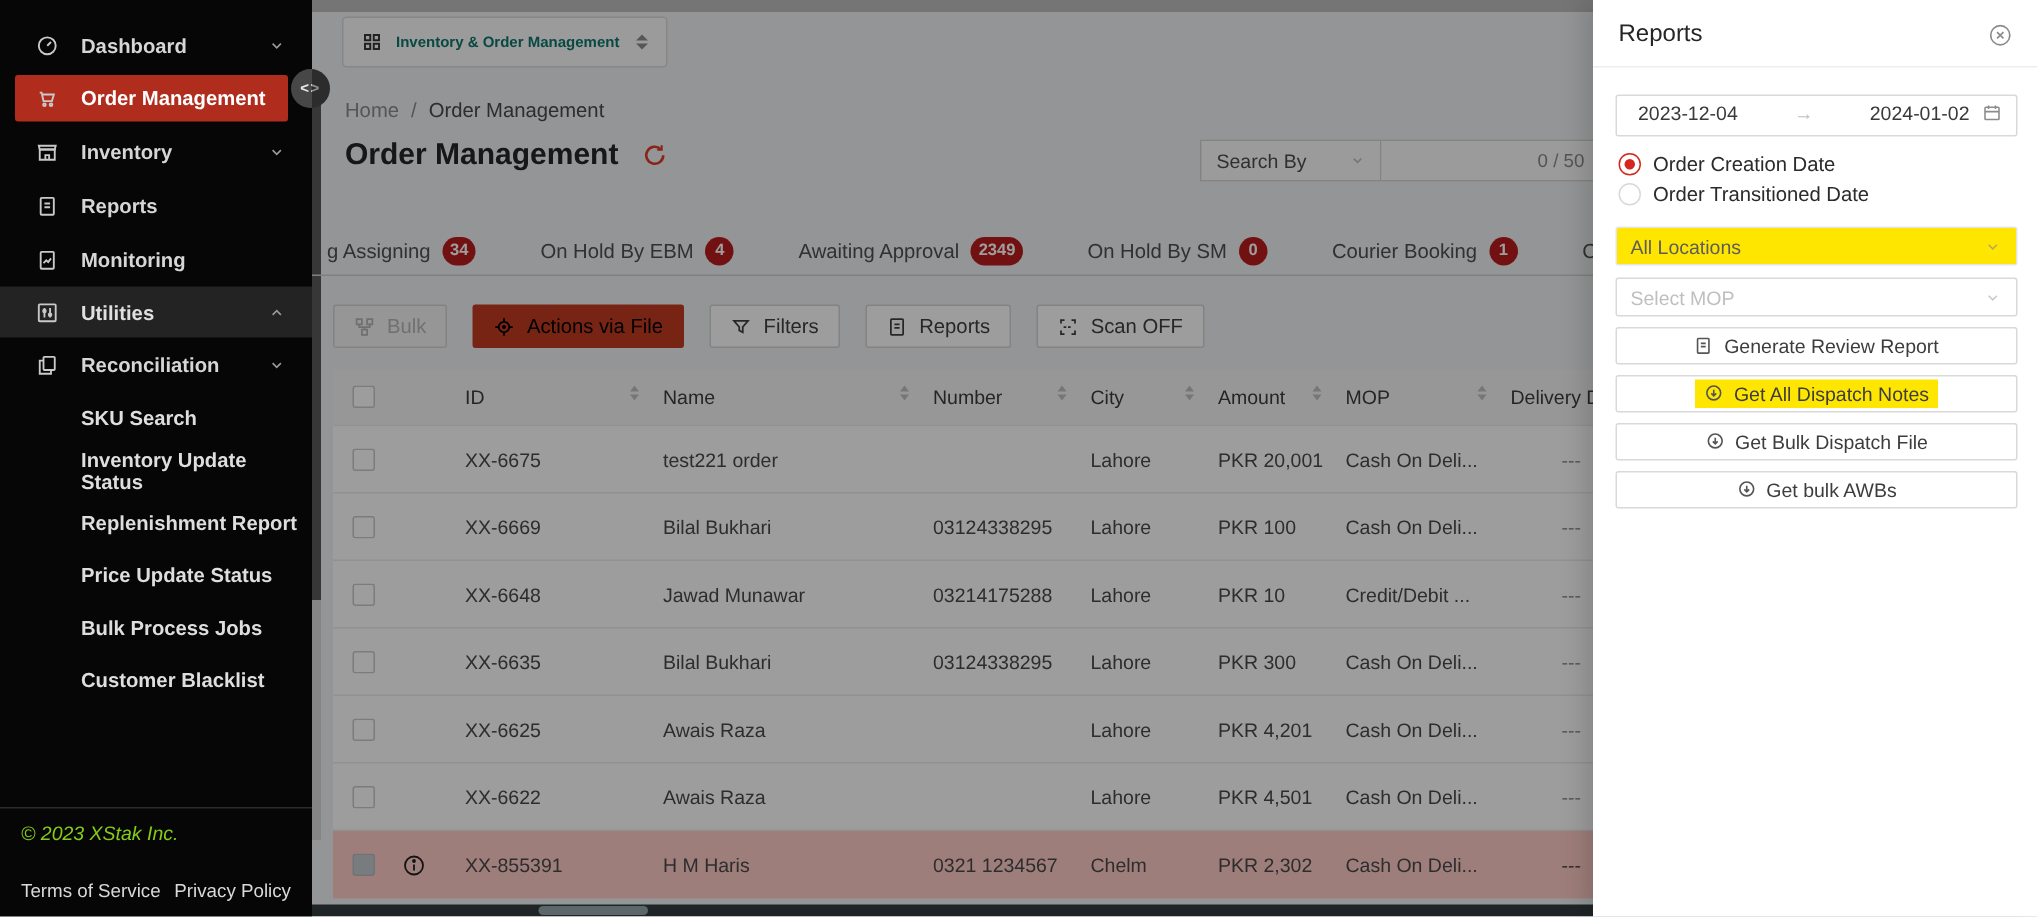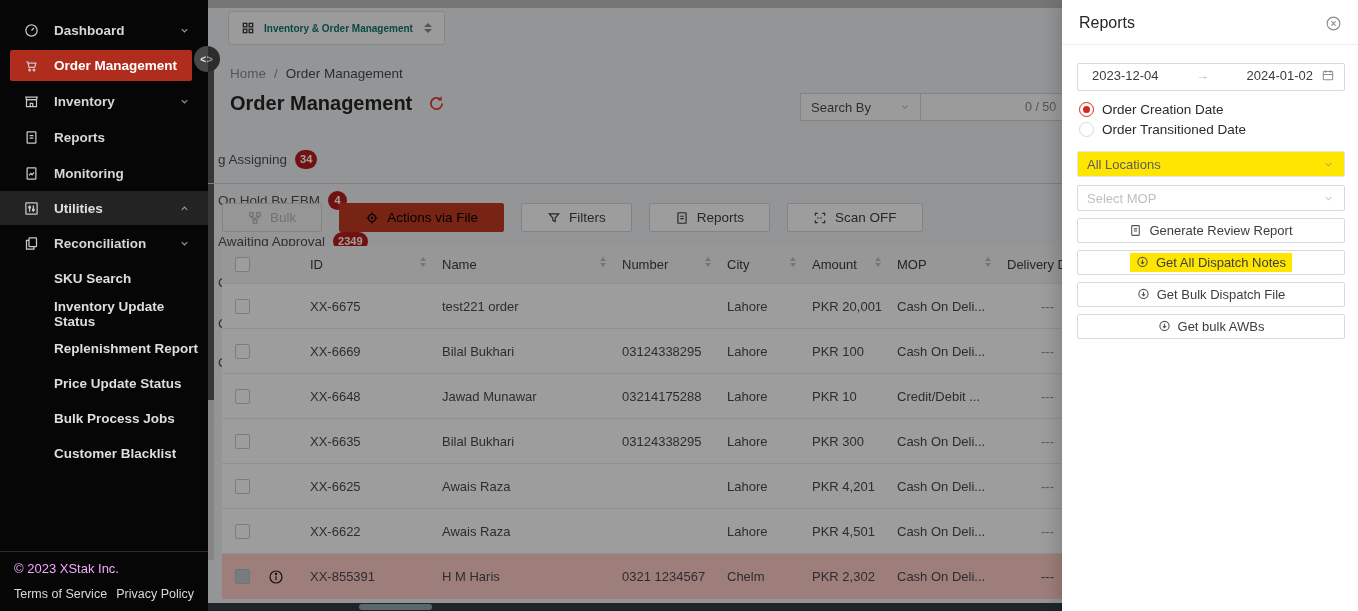--- a/index.html
+++ b/index.html
@@ -13,21 +13,21 @@
   .logo-text { color:#e8e8e8; font-size:21px; font-weight:700; letter-spacing:.5px; line-height:34px; }
   .logo-mark { color:#bdbdbd; font-size:11px; line-height:20px; }
   .nav { margin-top:12px; }
   .nav-item { height:36px; display:flex; align-items:center; color:#d6d6d6; font-size:13.5px; font-weight:700; padding-left:24px; position:relative; cursor:pointer; }
   .nav-item .nicon { width:16px; margin-right:14px; color:#c9c9c9; flex:none; }
   .nav-item .chev { position:absolute; right:18px; color:#9a9a9a; }
   .nav-item.active { background:#b02d1e; margin:2px 16px 2px 10px; padding-left:14px; height:31px; border-radius:2px; color:#fff; }
   .nav-item.utilities { background:#232323; height:34px; color:#e0e0e0; }
   .sub-item { height:35px; display:flex; align-items:center; padding-left:54px; color:#dedede; font-size:13.5px; font-weight:700; cursor:pointer; }
   .side-footer { position:absolute; left:0; bottom:0; width:100%; border-top:1px solid #2c2c2c; padding:9px 14px 10px 14px; background:#060606; }
-  .copyright { color:#f0abfc; font-size:13px; margin-bottom:11px; }
+  .copyright { color:#84cc16; font-size:13px; margin-bottom:24px;font-style:italic; }
   .legal { display:flex; justify-content:space-between; color:#d9d9d9; font-size:12.5px; }
   .legal span { cursor:pointer; }
 
   
   .collapse-toggle { position:absolute; left:194px; top:46px; width:26px; height:26px; border-radius:50%; background:#474747; color:#e8e8e8; font-size:10px; font-weight:700; letter-spacing:1px; display:flex; align-items:center; justify-content:center; z-index:6; cursor:pointer; }
 
   
   .main { position:absolute; left:208px; top:0; width:854px; height:611px; background:#eef0f3; overflow:hidden; z-index:1; }
   .topstrip { position:absolute; left:0; top:0; width:100%; height:8px; background:#bdbdbd; }
   .side-scroll-track { position:absolute; left:0; top:52px; width:6px; height:508px; background:#d7d7d7; }
@@ -42,27 +42,27 @@
   .crumbs { position:absolute; left:22px; top:66px; font-size:13.5px; color:#8c8c8c; display:flex; gap:8px; }
   .crumbs .current { color:#4a4a4a; }
   .title-row { position:absolute; left:22px; top:92px; display:flex; align-items:center; gap:16px; }
   .page-title { font-size:20px; font-weight:700; color:#262626; }
   .refresh { color:#e03a28; cursor:pointer; }
 
   .searchby { position:absolute; left:592px; top:93px; width:121px; height:28px; background:#fbfbfb; border:1px solid #d4d4d4; display:flex; align-items:center; justify-content:space-between; padding:0 10px; font-size:13px; color:#4d4d4d; cursor:pointer; }
   .searchinput { position:absolute; left:713px; top:93px; width:440px; height:28px; background:#fbfbfb; border:1px solid #d4d4d4; border-left:none; }
   .search-counter { position:absolute; left:104px; top:6px; font-size:12.5px; color:#8a8a8a; }
 
-  .tabsrow { position:absolute; left:10px; top:150px; height:34px; display:flex; align-items:flex-start; gap:22px; white-space:nowrap;flex-direction:column; }
+  .tabsrow { position:absolute; left:10px; top:150px; height:34px; display:flex; align-items:center; gap:43px; white-space:nowrap; }
   .tabline { position:absolute; left:0; top:183px; height:1px; width:100%; background:#cfcfcf; }
   .tab { display:flex; align-items:center; gap:8px; font-size:13.5px; color:#4f4f4f; cursor:pointer; position:relative; height:34px; }
   .badge { background:#b91c1c; color:#fff; font-size:11px; min-width:19px; height:19px; line-height:19px; border-radius:10px; text-align:center; padding:0 5px;font-weight:bold; }
 
   .toolbar { position:absolute; left:14px; top:203px; display:flex; gap:17px; }
-  .btn { height:29px; display:flex; align-items:center; gap:8px; padding:0 25px; font-size:13.5px; border-radius:2px; border:1px solid #d4d4d4; background:#fdfdfd; color:#3f3f3f; cursor:pointer; white-space:nowrap; }
+  .btn { height:29px; display:flex; align-items:center; gap:8px; padding:0 13px; font-size:13.5px; border-radius:2px; border:1px solid #d4d4d4; background:#fdfdfd; color:#3f3f3f; cursor:pointer; white-space:nowrap; }
   .btn.disabled { color:#b5b5b5; background:#f3f3f3; cursor:default; }
   .btn.danger { background:#c23a23; border-color:#c23a23; color:#000000; }
 
   .tablewrap { position:absolute; left:14px; top:246px; width:940px; background:#fdfdfd; }
   .tr { display:flex; align-items:center; height:45px; border-bottom:1px solid #ebebeb; font-size:13px; color:#4a4a4a; }
   .tr.head { height:38px; background:#f4f4f4; color:#3c3c3c; font-weight:400; }
   .tr.pink { background:#ffccc7; border-bottom:none; }
   .td { flex:none; padding-right:6px; overflow:hidden; white-space:nowrap; }
   .c-check{ width:34px; display:flex; justify-content:flex-end; }
   .c-info { width:46px; display:flex; justify-content:center; }

